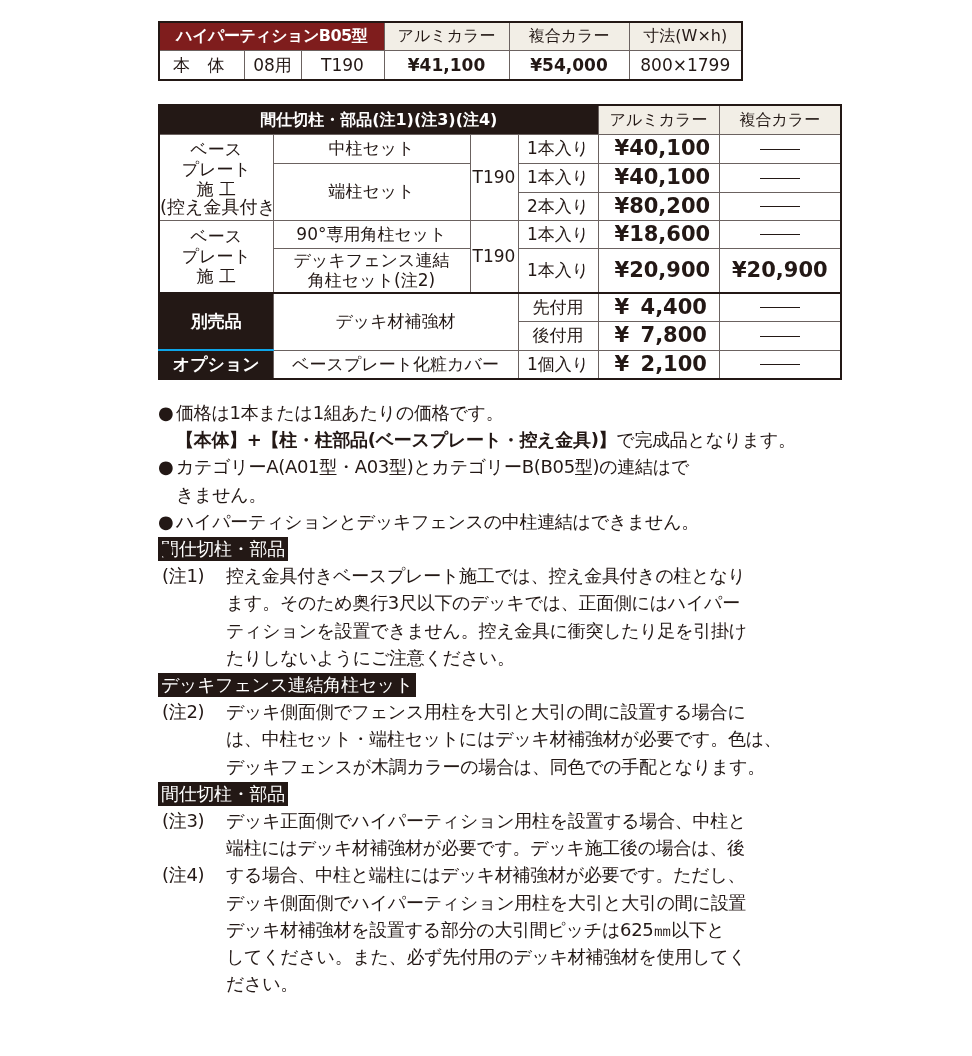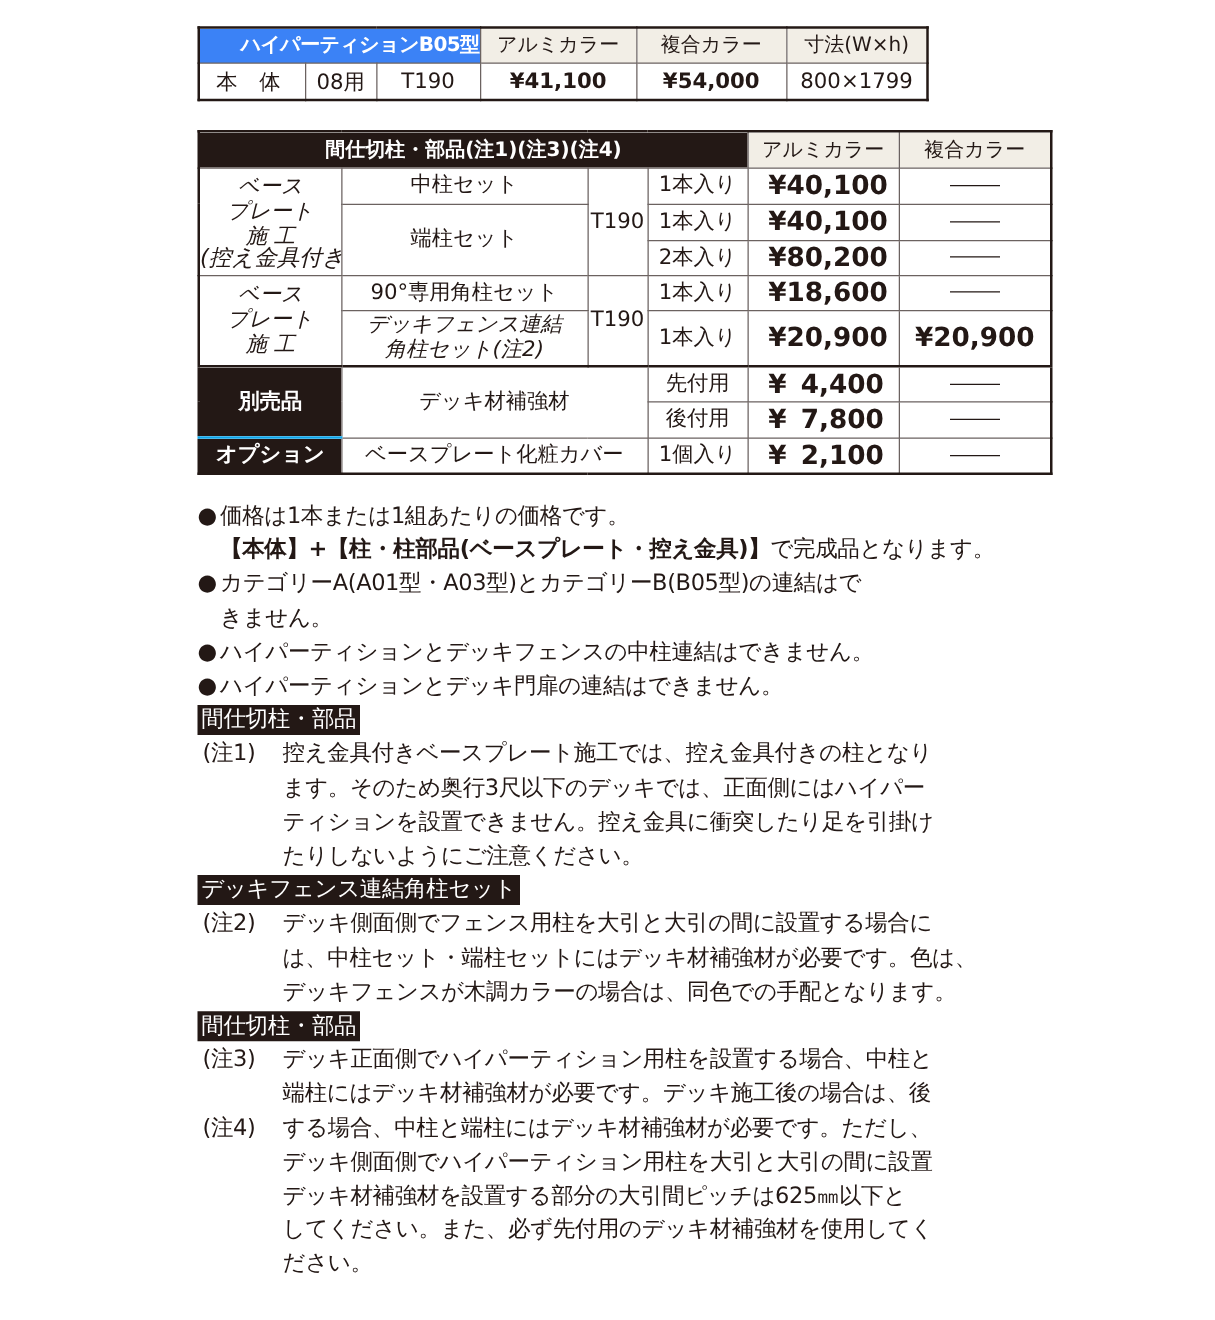--- a/index.html
+++ b/index.html
@@ -9,35 +9,35 @@
     color: #231815;
   }
   table { border-collapse: collapse; position: absolute; table-layout: fixed; }
   td { padding: 0; text-align: center; vertical-align: middle; overflow: hidden; white-space: nowrap; }
 
   
   #t1 { left: 158px; top: 21px; width: 583px; border: 2px solid #231815; }
   #t1 td { border: 1px solid #6b6260; }
   #t1 tr.h td { height: 27px; font-size: 16px; }
   #t1 tr.d td { height: 28px; font-size: 17px; }
-  #t1 .dark { background: #3b82f6; color: #ffffff; font-weight: bold; font-size: 16px; letter-spacing: -0.5px; text-align: right; }
+  #t1 .dark { background: #7f1d1d; color: #ffffff; font-weight: bold; font-size: 16px; letter-spacing: -0.5px; }
   #t1 .beige { background: #f2eee6; }
   #t1 .price { font-weight: bold; font-size: 22px; letter-spacing: 0px; }
   #t1 .lg { font-size: 19px; letter-spacing: 6px; }
 
   
   #t2 { left: 158px; top: 104px; width: 682px; border: 2px solid #231815; }
   #t2 td { border: 1px solid #6b6260; font-size: 17px; line-height: 19px; }
   #t2 .dark { background: #231815; color: #ffffff; font-weight: bold; }
   #t2 .beige { background: #f2eee6; font-size: 16px; }
   #t2 .price { font-weight: bold; font-size: 21px; text-align: left; padding-left: 16px; }
   #t2 .price.c { text-align: center; padding-left: 0; }
   #t2 .dash { display: inline-block; width: 40px; height: 1px; background: #231815; vertical-align: middle; }
   #t2 .sm { font-size: 18px; line-height: 16px; }
-  #t2 .tight { line-height: 20px; font-style: italic; }
+  #t2 .tight { line-height: 20px; }
   #t2 .thick-top td { border-top: 2px solid #231815; }
   #t2 .yen { display:inline-block; width: 26px; }
 
   
   #notes { position: absolute; left: 158px; top: 399px; width: 690px; font-size: 18px; line-height: 27.2px; letter-spacing: -0.3px; }
   .bullet-line { position: relative; padding-left: 18px; white-space: nowrap; }
   .bullet-line .dot { position: absolute; left: 0; top: 0; }
   .indent { padding-left: 18px; white-space: nowrap; }
   .bold { font-weight: bold; }
   .section-tag { display: inline-block; background: #231815; color: #ffffff; padding: 0 3px; line-height: 24px; margin: 2px 0 1px 0; }
@@ -173,21 +173,20 @@
     <span class="dot">●</span>
     <span>カテゴリーA(A01型・A03型)とカテゴリーB(B05型)の連結はで</span>
   </div>
   <div class="indent">きません。</div>
   <div class="bullet-line">
     <span class="dot">●</span>
     <span>ハイパーティションとデッキフェンスの中柱連結はできません。</span>
   </div>
   <div class="bullet-line">
     <span class="dot">●</span>
-    <span>ハイパーティションとデッキ門扉の連結はできません。</span>
   </div>
 
   
   <div class="section-tag">間仕切柱・部品</div>
   <div class="note">
     <span class="note-label">(注1)</span>
     <span class="line">控え金具付きベースプレート施工では、控え金具付きの柱となり</span>
     <span class="line">ます。そのため奥行3尺以下のデッキでは、正面側にはハイパー</span>
     <span class="line">ティションを設置できません。控え金具に衝突したり足を引掛け</span>
     <span class="line">たりしないようにご注意ください。</span>

